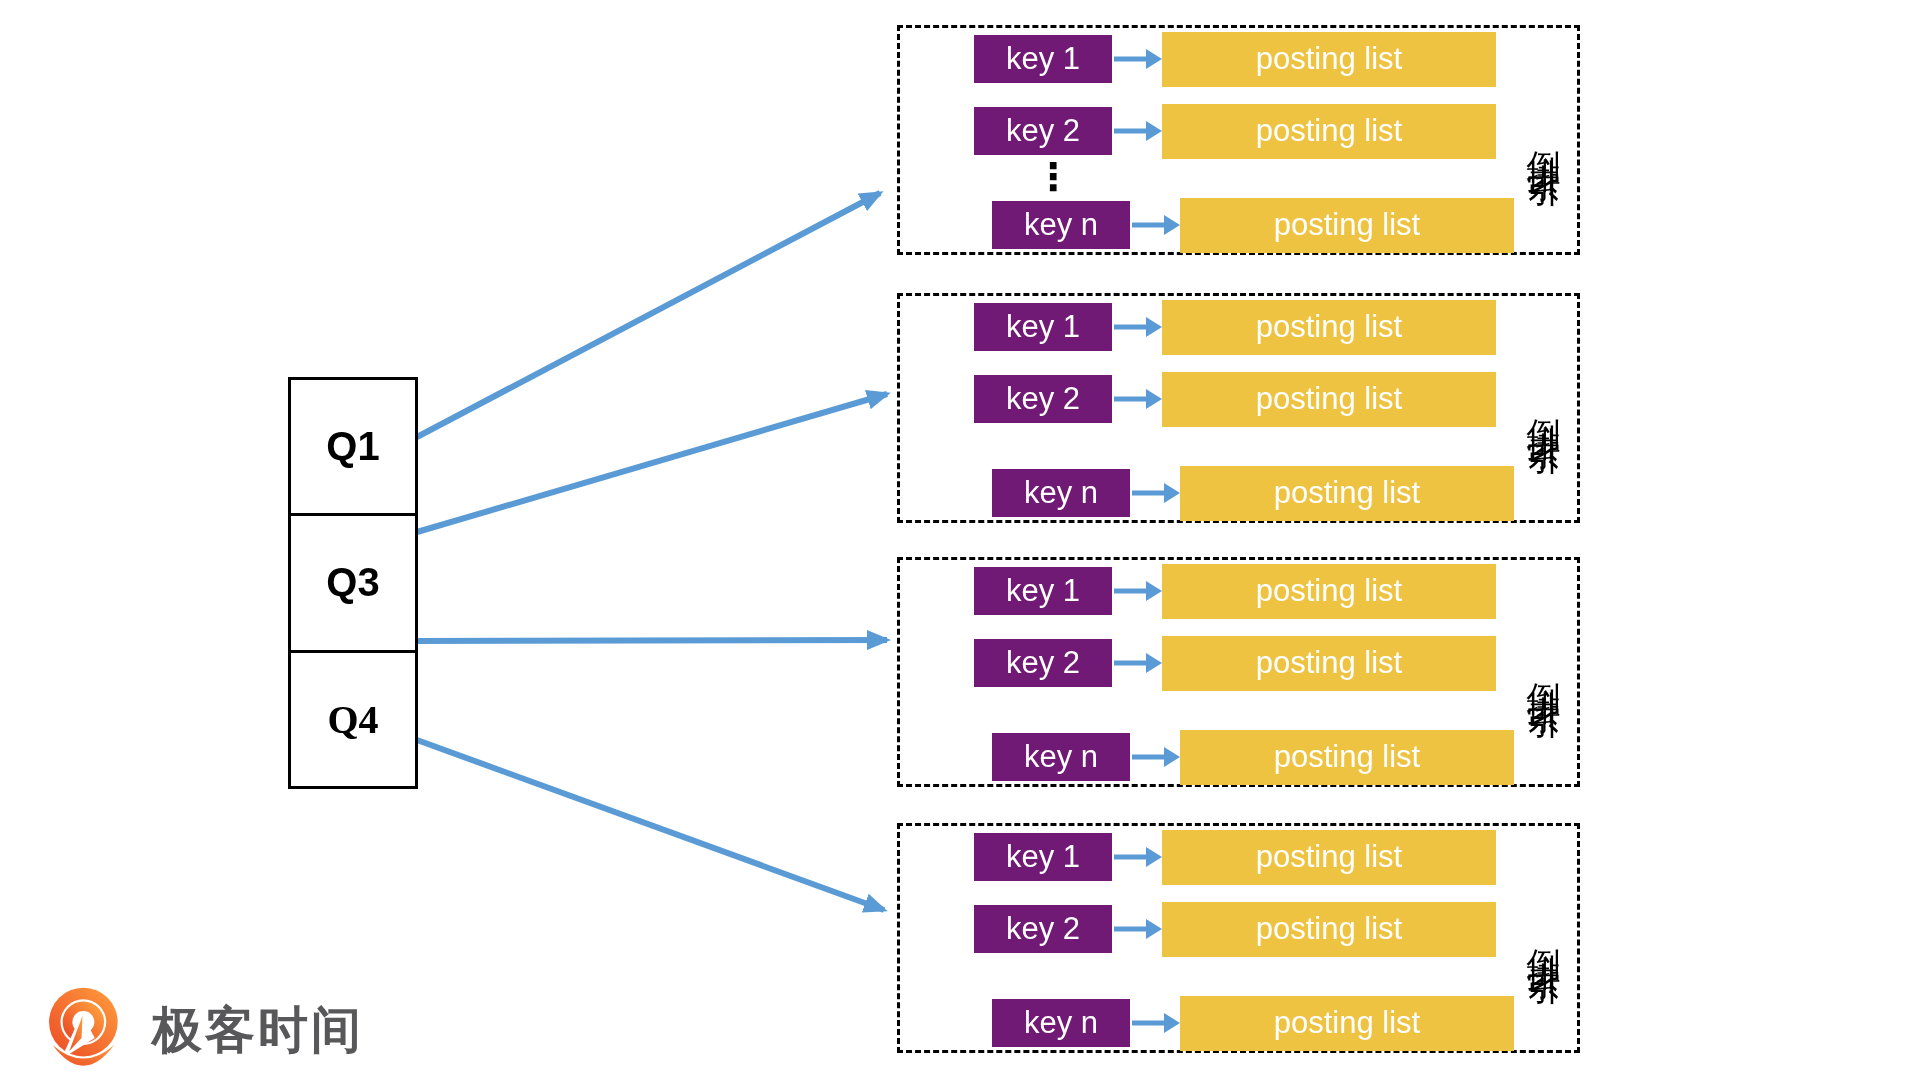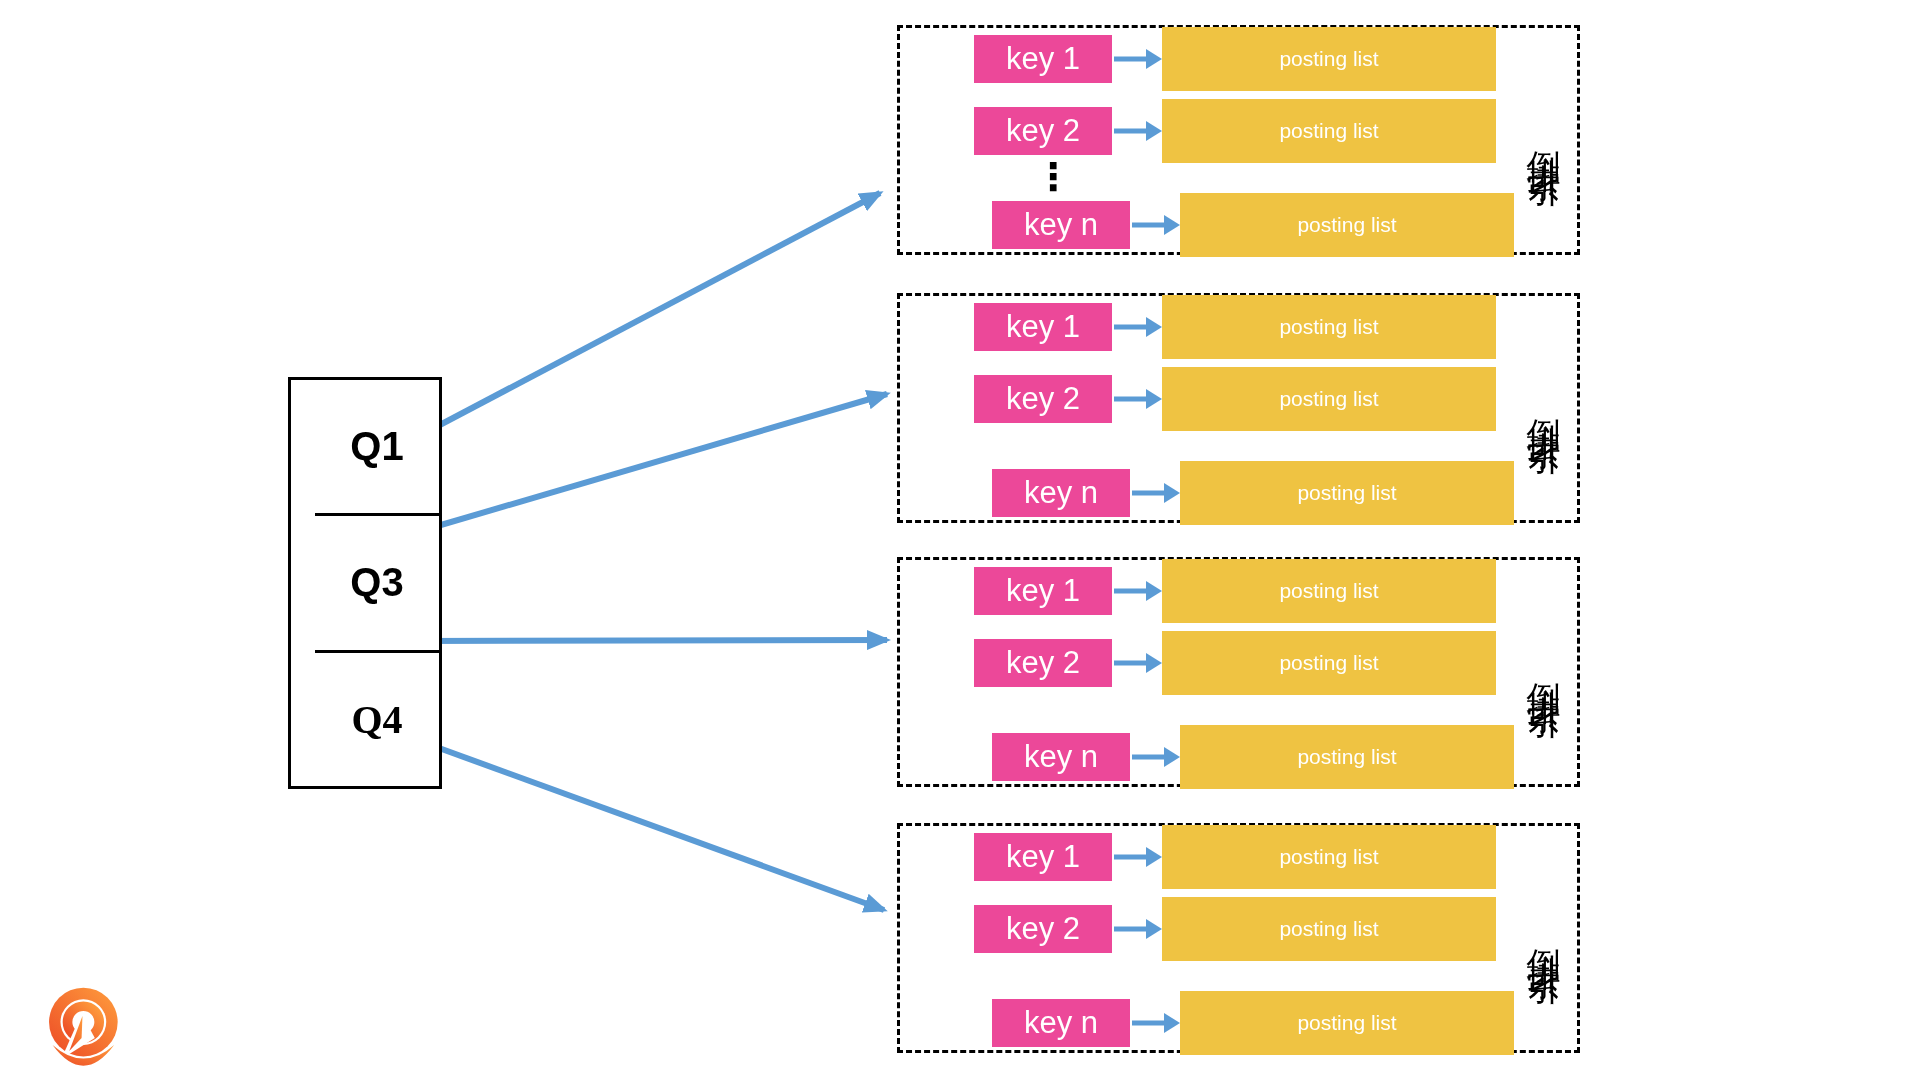--- a/index.html
+++ b/index.html
@@ -30,21 +30,20 @@
   .q-table {
     position: absolute;
     left: 288px;
     top: 377px;
     width: 124px;
     height: 406px;
     border: 3px solid #000000;
     display: flex;
     flex-direction: column;
     background: #ffffff;
-    padding-left: 24px;
   }
   .q-cell {
     flex: 1;
     display: flex;
     align-items: center;
     justify-content: center;
     font-size: 40px;
     font-weight: 700;
     color: #000000;
     border-bottom: 3px solid #000000;
@@ -73,39 +72,39 @@
     display: flex;
     align-items: center;
   }
   .irow.r0 { top: 7px; }
   .irow.r1 { top: 79px; justify-content: flex-end; }
   .irow.r2 { top: 173px; padding-left: 18px; }
 
   .key-box {
     width: 138px;
     height: 48px;
-    background: #ec4899;
+    background: #701a75;
     color: #ffffff;
     font-size: 31px;
     display: flex;
     align-items: center;
     justify-content: center;
     white-space: nowrap;
   }
   .row-arrow {
     width: 50px;
     height: 48px;
     flex: 0 0 50px;
   }
   .posting-box {
     width: 334px;
-    height: 64px;
+    height: 55px;
     background: #EFC342;
     color: #ffffff;
-    font-size: 21px;
+    font-size: 31px;
     display: flex;
     align-items: center;
     justify-content: center;
     white-space: nowrap;
   }
 
   .idots {
     position: absolute;
     left: 134px;
     top: 130px;
@@ -293,15 +292,16 @@
           <stop offset="1" stop-color="#EC4A26"></stop>
         </linearGradient>
       </defs>
       <circle cx="47" cy="43" r="39" fill="url(#lg)"></circle>
       <circle cx="47" cy="43" r="26" fill="#ffffff"></circle>
       <circle cx="47" cy="43" r="18" fill="none" stroke="url(#lg)" stroke-width="11"></circle>
       <polygon points="45,33 22,85 60,61" fill="#ffffff"></polygon>
       <polygon points="46,36 31,76 45,61" fill="url(#lg)"></polygon>
       <path d="M12,69 Q47,100 82,69 Q47,116 12,69 Z" fill="url(#lg)"></path>
     </svg>
+    <span class="logo-text">极客时间</span>
   </div>
 
 </div>
 
 </body></html>

